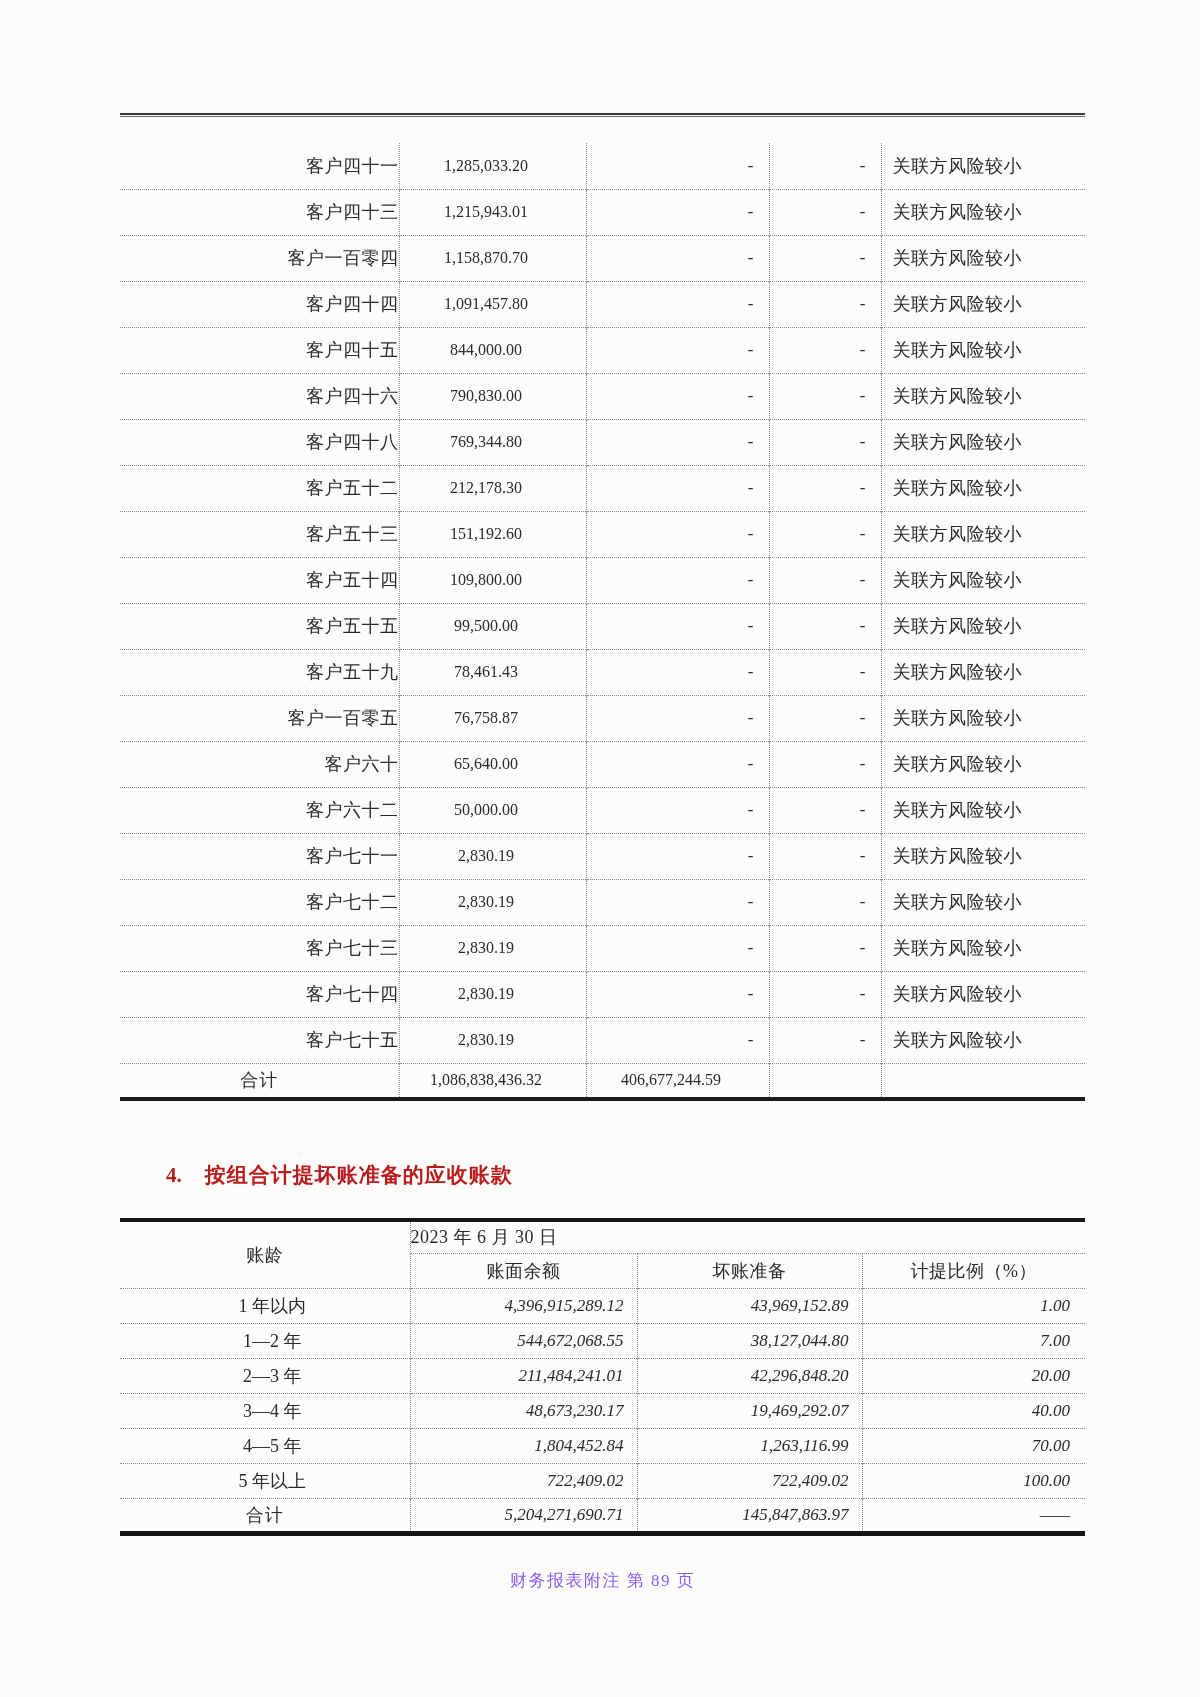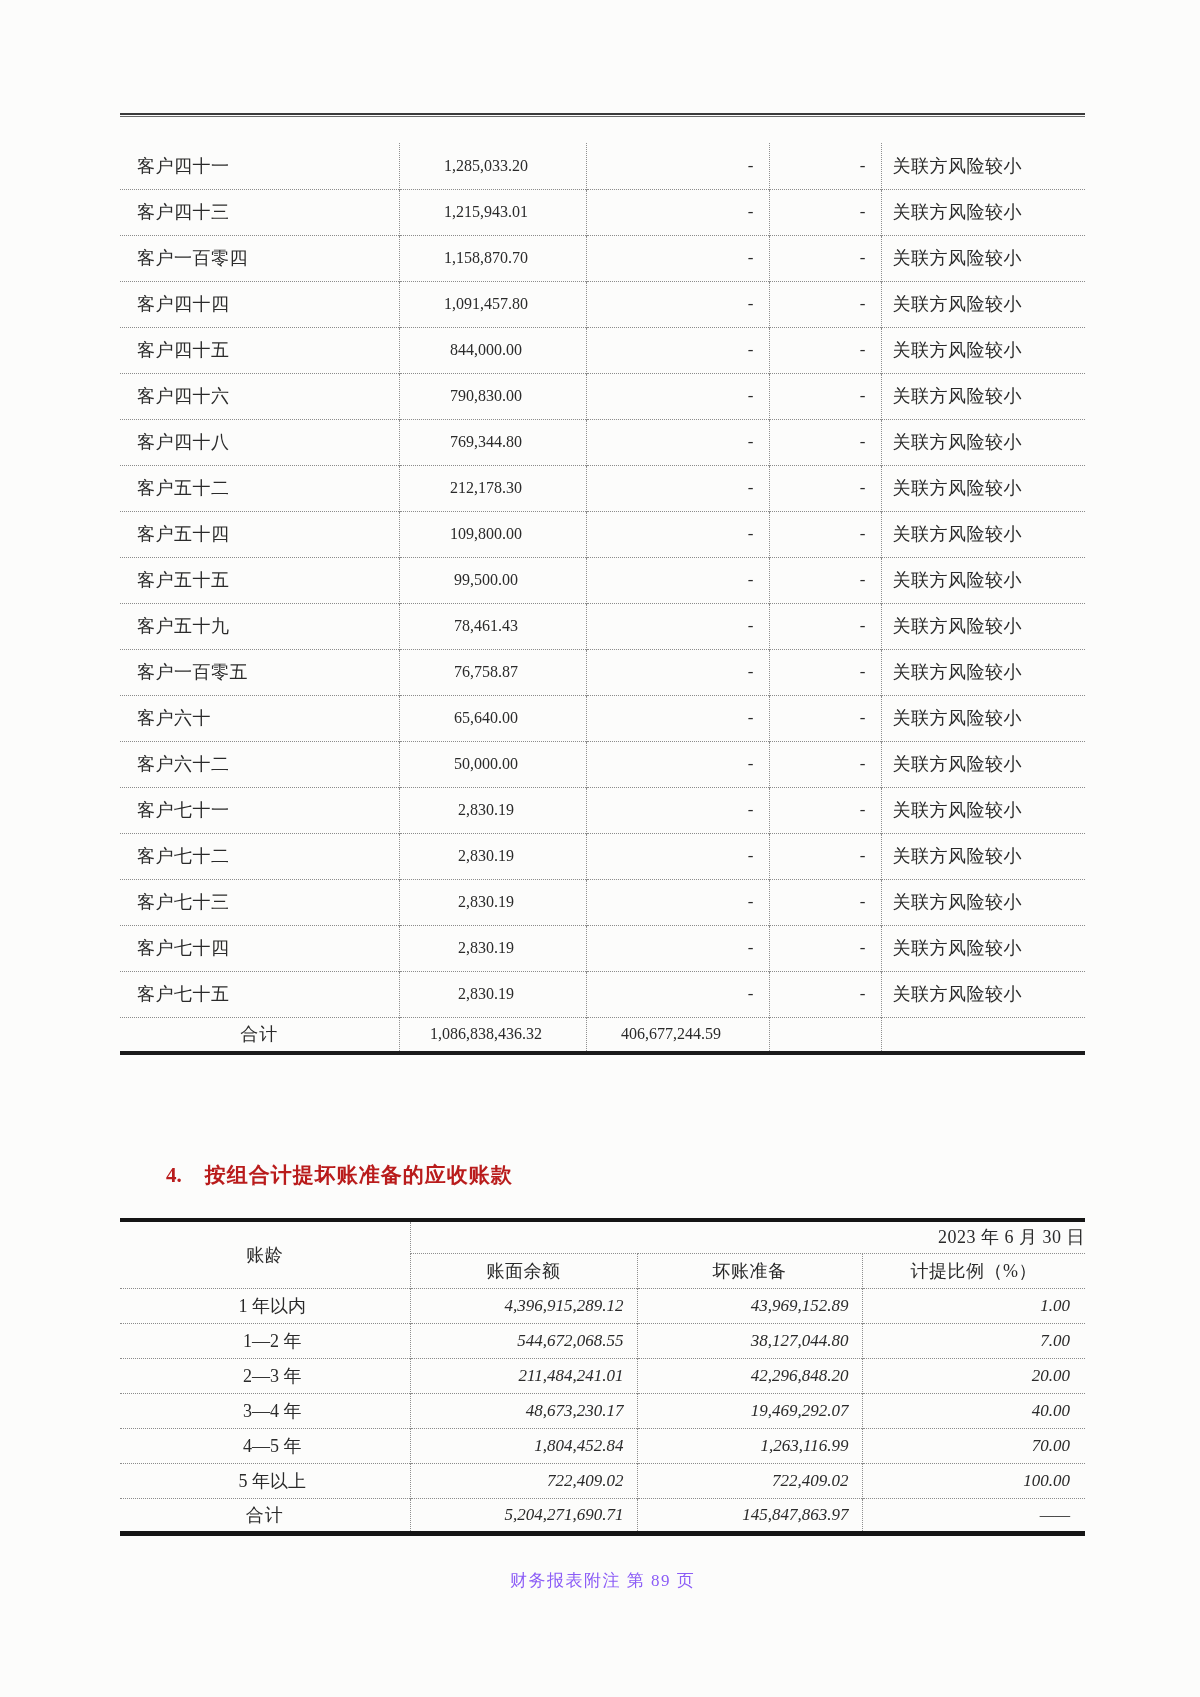--- a/index.html
+++ b/index.html
@@ -25,21 +25,21 @@
 
   
   .t1 {
     position:absolute; left:120px; top:143px; width:965px;
     border-bottom:4px solid #1b1b1b;
   }
   .t1 tr.r    { height:46px; }
   .t1 tr.tot  { height:36px; }
   .t1 tr + tr td { border-top:1px dotted #8b8b8b; }
   .t1 td + td    { border-left:1px dotted #8f8f8f; }
-  .t1 .cname { text-align:left;  padding-left:17px;  font-size:18px; letter-spacing:0.5px; }
+  .t1 .cname { text-align:right;  padding-left:17px;  font-size:18px; letter-spacing:0.5px; }
   .t1 .camt  { text-align:center; padding-right:13px; font-size:16px; }
   .t1 .cdash { text-align:right; padding-right:15px; font-size:17px; }
   .t1 .cnote { text-align:left;  padding-left:11px;  font-size:18px; letter-spacing:0.5px; }
   .t1 .ctot  { text-align:center; font-size:18px; letter-spacing:1px; }
 
   
   .heading {
     position:absolute; left:166px; top:1161px; height:28px; line-height:28px;
     font-weight:bold; font-size:21px; color:#b91c1c;
   }
@@ -49,21 +49,21 @@
   
   .t2 {
     position:absolute; left:120px; top:1218px; width:965px;
     border-top:4px solid #151515; border-bottom:5px solid #151515;
   }
   .t2 th { font-size:18px; letter-spacing:0.5px; }
   .t2 tr.h1 { height:33px; }
   .t2 tr.h2 { height:35px; }
   .t2 tbody tr { height:35px; }
   .t2 th.aging { border-right:1px dotted #8f8f8f; }
-  .t2 th.date  { border-bottom:1px dotted #8f8f8f; text-align:right; }
+  .t2 th.date  { border-bottom:1px dotted #8f8f8f; text-align:left; }
   .t2 tr.h2 th + th { border-left:1px dotted #8f8f8f; }
   .t2 tbody td { border-top:1px dotted #8b8b8b; }
   .t2 tbody td + td { border-left:1px dotted #8f8f8f;font-style:italic; }
   .t2 .cage  { text-align:center;  padding-left:15px;  font-size:18px; }
   .t2 .cnum  { text-align:right; padding-right:13px; font-size:17px; }
   .t2 .crat  { text-align:right; padding-right:15px; font-size:17px; }
   .t2 .ctot  { text-align:center; font-size:18px; letter-spacing:1px; }
 
   
   .footer {
@@ -132,20 +132,27 @@
       <tr class="r">
         <td class="cname">客户四十八</td>
         <td class="camt">769,344.80</td>
         <td class="cdash">-</td>
         <td class="cdash">-</td>
         <td class="cnote">关联方风险较小</td>
       </tr>
       <tr class="r">
         <td class="cname">客户五十二</td>
         <td class="camt">212,178.30</td>
+        <td class="cdash">-</td>
+        <td class="cdash">-</td>
+        <td class="cnote">关联方风险较小</td>
+      </tr>
+      <tr class="r">
+        <td class="cname">客户五十三</td>
+        <td class="camt">151,192.60</td>
         <td class="cdash">-</td>
         <td class="cdash">-</td>
         <td class="cnote">关联方风险较小</td>
       </tr>
       <tr class="r">
         <td class="cname">客户五十四</td>
         <td class="camt">109,800.00</td>
         <td class="cdash">-</td>
         <td class="cdash">-</td>
         <td class="cnote">关联方风险较小</td>

